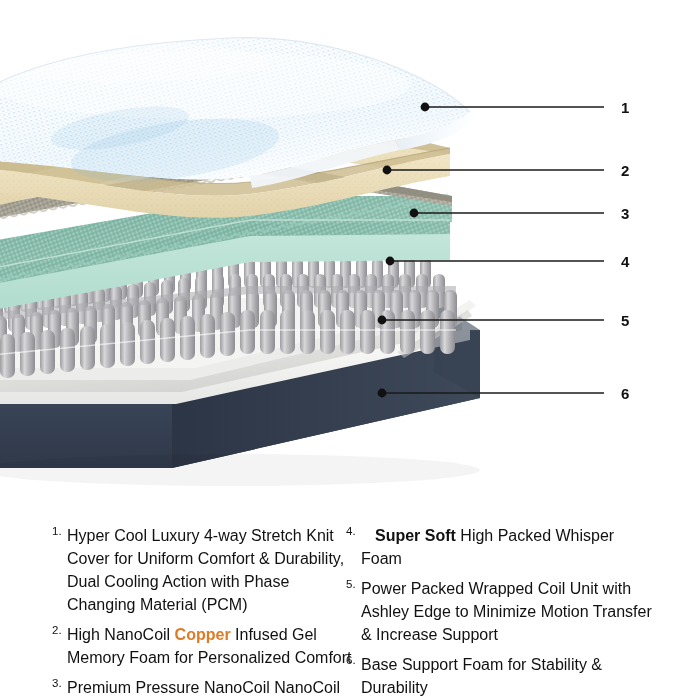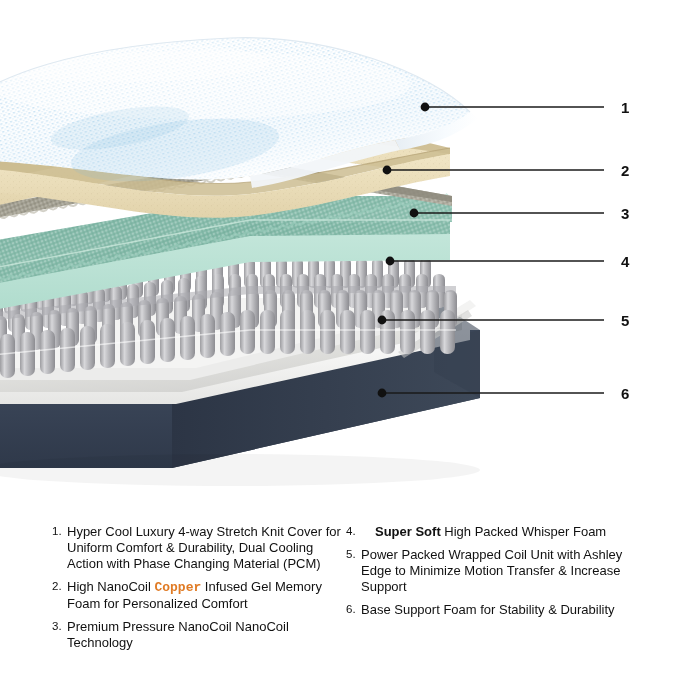--- a/index.html
+++ b/index.html
@@ -35,21 +35,21 @@
     display:flex;align-items:flex-start;
     margin-bottom:7px;
   }
   .legend-num{
     flex:0 0 auto;width:15px;
     font-size:11.5px;color:#111;line-height:15.5px;
     font-family:"Liberation Sans", sans-serif;
   }
   .legend-txt{
     flex:1 1 auto;
-    font-size:13px;color:#111;line-height:16px;
+    font-size:16px;color:#111;line-height:23px;
     font-family:"Liberation Sans", sans-serif;
   }
   .legend-txt b{font-weight:700;margin-left:14px;}
   .copper{color:#E07B25;font-weight:700;}
 </style>
 </head>
 <body>
 
 <div id="stage">
 
@@ -425,21 +425,21 @@
 
   <div id="legend">
 
     <div class="legend-col" id="col-left">
       <div class="legend-item">
         <span class="legend-num">1.</span>
         <span class="legend-txt"><span>Hyper Cool Luxury 4-way Stretch Knit Cover for Uniform Comfort &amp; Durability, Dual Cooling Action with Phase Changing Material (PCM)</span></span>
       </div>
       <div class="legend-item">
         <span class="legend-num">2.</span>
-        <span class="legend-txt"><span>High NanoCoil </span><span class="copper" style="color: rgb(224, 123, 37); font-family: Liberation Mono, monospace;">Copper</span><span> Infused Gel Memory Foam for Personalized Comfort</span></span>
+        <span class="legend-txt"><span>High NanoCoil </span><span class="copper" style="color: rgb(224, 123, 37);">Copper</span><span> Infused Gel Memory Foam for Personalized Comfort</span></span>
       </div>
       <div class="legend-item">
         <span class="legend-num">3.</span>
         <span class="legend-txt"><span>Premium Pressure NanoCoil NanoCoil Technology</span></span>
       </div>
     </div>
 
     <div class="legend-col" id="col-right">
       <div class="legend-item">
         <span class="legend-num">4.</span>

